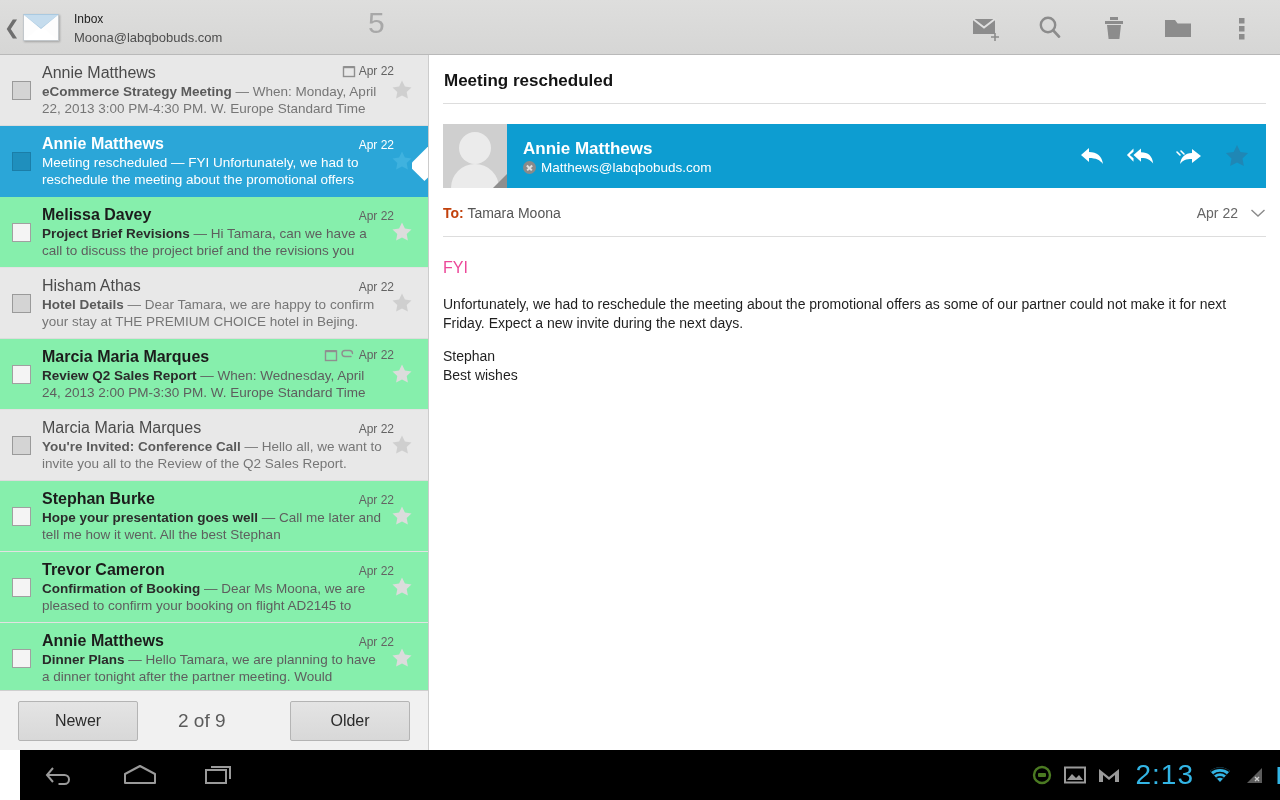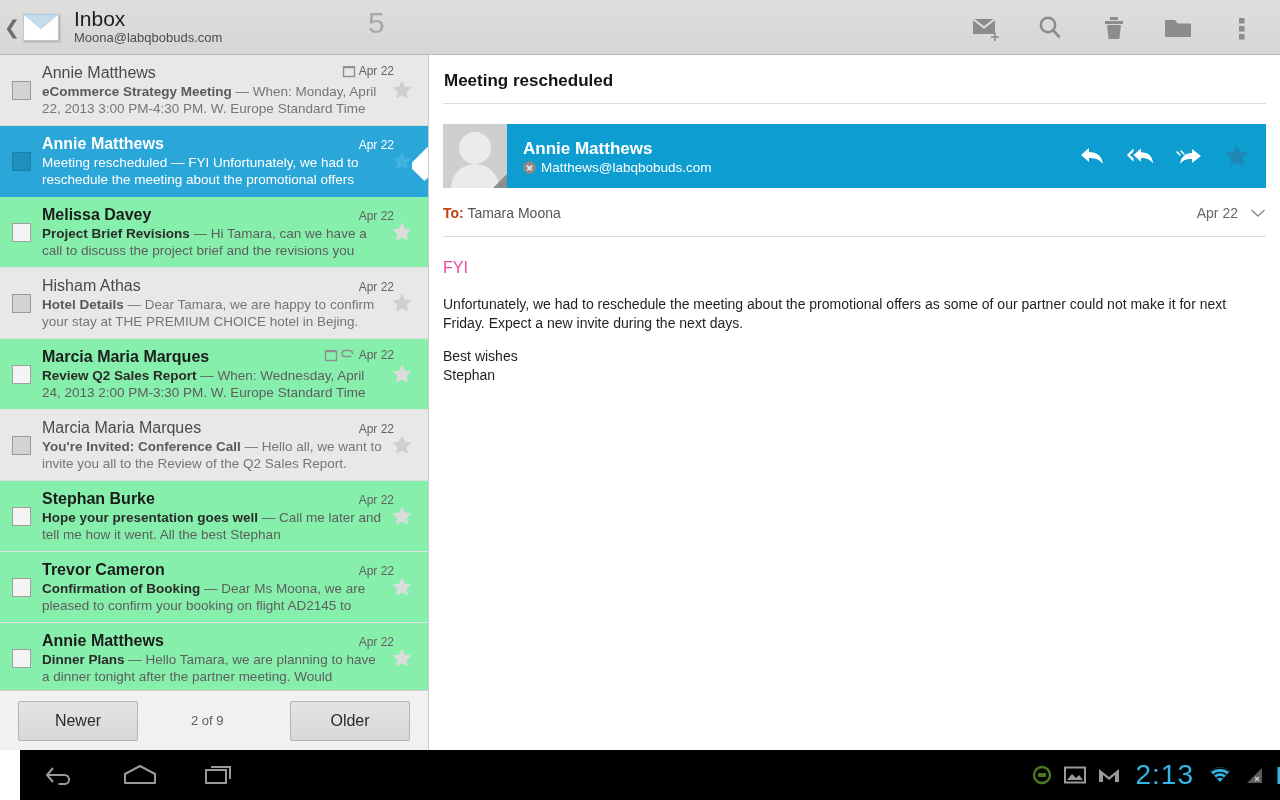--- a/index.html
+++ b/index.html
@@ -36,21 +36,21 @@
     position: absolute; left: 4px; top: 9px; width: 0; height: 0;
     border-left: 17px solid transparent; border-right: 17px solid transparent;
     border-top: 13px solid #c5dced;
   }
   .env-bottom {
     position: absolute; left: 4px; top: 20px; width: 0; height: 0;
     border-left: 17px solid transparent; border-right: 17px solid transparent;
     border-bottom: 14px solid #ffffff;
   }
   .ab-titles { margin-left: 12px; display: flex; flex-direction: column; justify-content: center; }
-  .ab-title { font-size: 21px; color: #1d1d1d; line-height: 20px; }
+  .ab-title { font-size: 12px; color: #1d1d1d; line-height: 20px; }
   .ab-sub { font-size: 13px; color: #4d4d4d; line-height: 16px; margin-top: 1px; }
   .ab-count {
     position: absolute; left: 368px; top: 6px;
     font-size: 30px; color: #a8a8a8; font-weight: 300;
   }
   .ab-actions {
     position: absolute; right: 6px; top: 0; height: 55px;
     display: flex; align-items: center;
   }
   .ab-btn {
@@ -129,21 +129,21 @@
   }
   .pg-btn {
     height: 40px; min-width: 120px; padding: 0 16px;
     background: linear-gradient(to bottom,#e4e4e4,#d8d8d8);
     border: 1px solid #b4b4b4; border-radius: 2px;
     font-size: 16px; color: #2a2a2a;
     display: flex; align-items: center; justify-content: center;
   }
   .pg-newer { margin-left: 18px; }
   .pg-older { margin-left: auto; margin-right: 18px; }
-  .pg-count { font-size: 13px; color: #5b5b5b; margin-left: 53px; }
+  .pg-count { font-size: 19px; color: #5b5b5b; margin-left: 40px; }
 
   
   .vdiv {
     position: absolute; left: 428px; top: 55px; width: 1px; height: 695px;
     background: #cccccc;
   }
 
   
   .detail {
     position: absolute; left: 429px; top: 55px; width: 851px; height: 695px;
@@ -546,22 +546,22 @@
               <path d="M1.5 2l6.5 6 6.5-6" fill="none" stroke="#8a8a8a" stroke-width="1.4"></path>
             </svg>
         </span>
       </div>
     </div>
 
     <div class="body-area">
       <div class="body-fyi">FYI</div>
       <div class="body-p">Unfortunately, we had to reschedule the meeting about the promotional offers as some of our partner could not make it for next Friday. Expect a new invite during the next days.</div>
       <div class="body-gap"></div>
+      <div class="body-p">Stephan</div>
       <div class="body-p">Best wishes</div>
-      <div class="body-p">Stephan</div>
     </div>
   </div>
 
   <div class="navbar">
     <div class="nav-btn">
       <svg width="34" height="26" viewBox="0 0 34 26">
         <path d="M10 6L4 13l6 7" fill="none" stroke="#9a9a9a" stroke-width="2"></path>
         <path d="M4.5 13h17a4.5 4.5 0 0 1 0 9h-6" fill="none" stroke="#9a9a9a" stroke-width="2"></path>
       </svg>
     </div>

